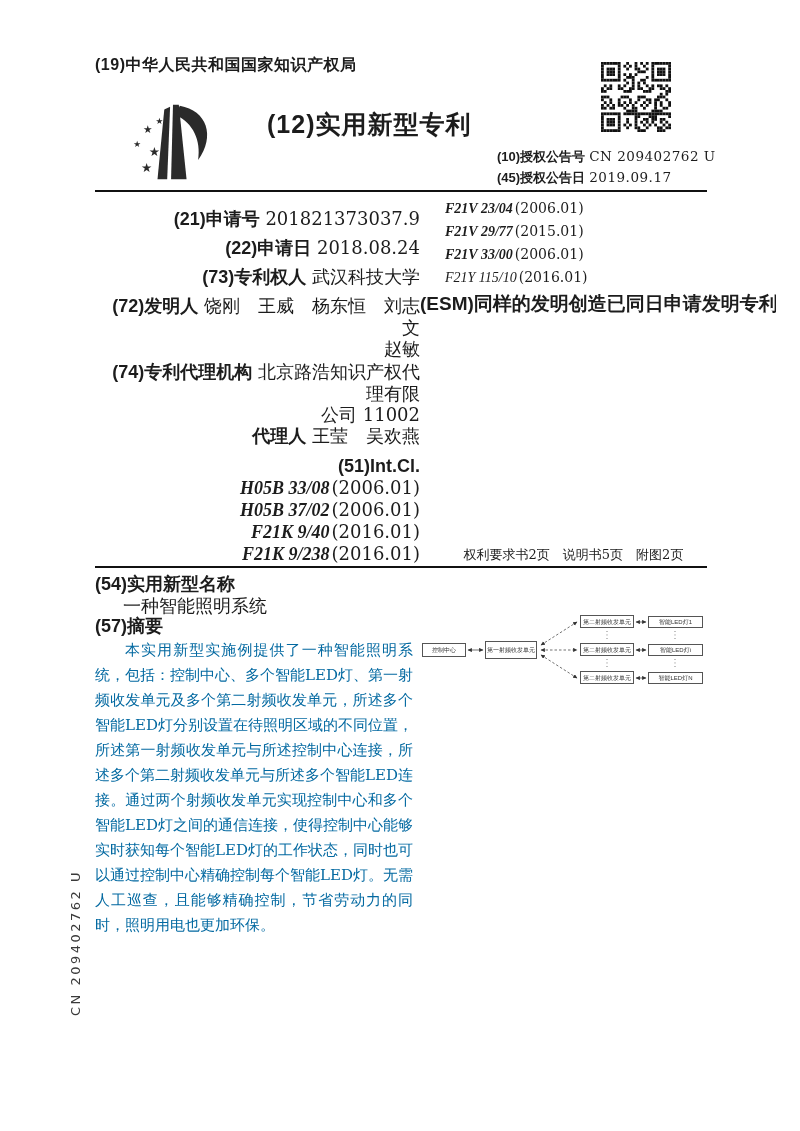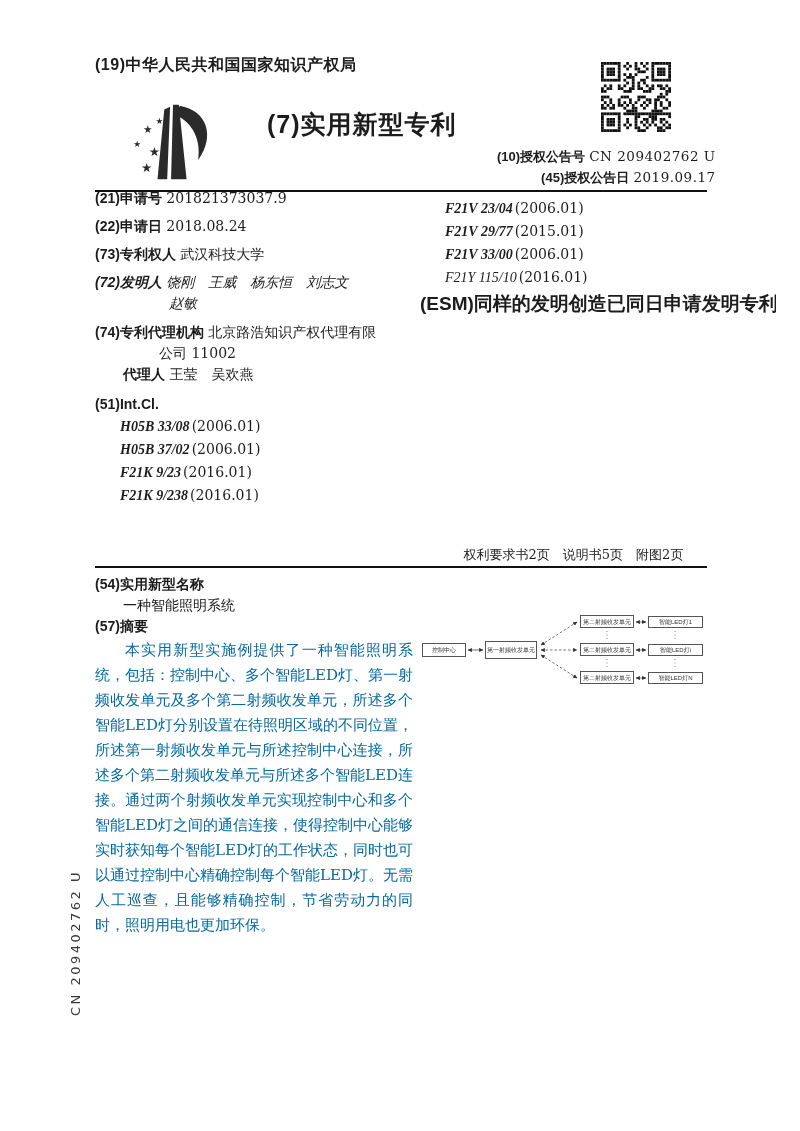--- a/index.html
+++ b/index.html
@@ -9,49 +9,49 @@
     font-family:"DejaVu Serif","Liberation Serif",serif; color:#1c1c1c;
     overflow:hidden;
   }
   .lbl { font-family:"Liberation Sans","DejaVu Sans",sans-serif; font-weight:bold; }
   .val { font-family:"DejaVu Serif","Liberation Serif",serif; }
 
   .office-header { position:absolute; left:95px; top:55px; font-size:16px; font-weight:bold;
     font-family:"Liberation Sans","DejaVu Sans",sans-serif; letter-spacing:0.5px; }
   .doc-kind { position:absolute; left:267px; top:108px; font-size:25px; font-weight:bold;
     font-family:"Liberation Sans","DejaVu Sans",sans-serif; letter-spacing:1px; }
-  .pub-lines { position:absolute; left:497px; top:146px; font-size:13px; line-height:20px; white-space:nowrap;text-align:right; }
+  .pub-lines { position:absolute; left:497px; top:146px; font-size:13px; line-height:20px; white-space:nowrap; }
   .pub-lines .val { font-size:13.5px; letter-spacing:0.5px; }
 
   .logo { position:absolute; left:118px; top:96px; width:110px; height:92px; }
   .qr { position:absolute; left:600px; top:62px; width:72px; height:70px; }
 
   .rule { position:absolute; left:95px; width:612px; height:2px; background:#111; }
   .rule-1 { top:190px; }
   .rule-2 { top:566px; }
 
-  .col-left  { position:absolute; left:95px;  top:188px; width:325px; font-size:14px; line-height:21px; }
+  .col-left  { position:absolute; left:95px;  top:208px; width:325px; font-size:18px; line-height:21px;text-align:right; }
   .col-right { position:absolute; left:420px; top:197px; width:290px; font-size:14px; line-height:22px; }
 
   .entry { margin-bottom:7px; }
-  .entry.mb6 { margin-bottom:8px;font-style:italic; }
+  .entry.mb6 { margin-bottom:2px; }
   .entry.mb9 { margin-bottom:9px; }
   .sub { margin-left:28px; }
   .indent-74  { margin-left:74px; }
   .cls-line { padding-left:25px; line-height:22px; white-space:nowrap; }
   .cls-code { font-style:italic; font-weight:bold; font-family:Liberation Serif, serif; }
   .cls-year { font-family:"DejaVu Serif",serif; margin-left:2px; }
   .cls-line.light .cls-code { font-weight:normal; }
 
   .esm-note { margin-top:4px; font-size:19px; font-family:"Liberation Sans","DejaVu Sans",sans-serif;
     font-weight:bold; white-space:nowrap; }
   .pages-info { position:absolute; left:440px; top:546px; width:267px; text-align:center;
     font-size:13px; white-space:nowrap; }
 
-  .title-section { position:absolute; left:95px; top:574px; width:330px; font-size:14px; line-height:21px; }
+  .title-section { position:absolute; left:95px; top:574px; width:330px; font-size:18px; line-height:21px; }
   .invention-title { padding-left:28px; }
   .abstract-label { margin-top:0px; }
   .abstract-text { position:absolute; left:95px; top:638px; width:318px; font-size:15px;
     line-height:25px; text-align:justify; text-indent:2em; color:#0369a1; }
 
   .figure { position:absolute; left:420px; top:598px; width:292px; height:100px; }
   .figure .fbox { position:absolute; border:0.8px solid #555; background:#fff; color:#333;
     font-size:6px; line-height:1; font-family:"Liberation Sans","DejaVu Sans",sans-serif;
     display:flex; align-items:center; justify-content:center; white-space:nowrap; }
   .fb-cc  { left:2px;   top:45px; width:44px; height:14px; }
@@ -372,21 +372,21 @@
     <path d="M46 14 L52 11 L49 86 L39 86 Z" fill="#2a2a2a"></path>
     <path d="M55 9 L61 9 L69 86 L53 86 Z" fill="#2a2a2a"></path>
     <path d="M62 10 C90 15 99 41 81 66 C84 46 76 28 58 20 Z" fill="#2a2a2a"></path>
     <text x="24" y="38" font-size="11" fill="#2a2a2a">★</text>
     <text x="37" y="29" font-size="9" fill="#2a2a2a">★</text>
     <text x="14" y="53" font-size="9" fill="#2a2a2a">★</text>
     <text x="30" y="62" font-size="13" fill="#2a2a2a">★</text>
     <text x="22" y="78" font-size="13" fill="#2a2a2a">★</text>
   </svg>
 
-  <div class="doc-kind">(7)实用新型专利</div>
+  <div class="doc-kind">(12)实用新型专利</div>
 
   <div class="pub-lines">
     <div>
       <span class="lbl">(10)授权公告号</span>
       <span class="val">CN 209402762 U</span>
     </div>
     <div>
       <span class="lbl">(45)授权公告日</span>
       <span class="val">2019.09.17</span>
     </div>
@@ -433,21 +433,21 @@
     </div>
     <div class="entry">
       <div class="lbl">(51)Int.Cl.</div>
       <div class="cls-line">
         <span class="cls-code">H05B 33/08</span><span class="cls-year">(2006.01)</span>
       </div>
       <div class="cls-line">
         <span class="cls-code">H05B 37/02</span><span class="cls-year">(2006.01)</span>
       </div>
       <div class="cls-line">
-        <span class="cls-code">F21K 9/23</span><span class="cls-year">(2016.01)</span>
+        <span class="cls-code">F21K 9/40</span><span class="cls-year">(2016.01)</span>
       </div>
       <div class="cls-line">
         <span class="cls-code">F21K 9/238</span><span class="cls-year">(2016.01)</span>
       </div>
     </div>
   </div>
 
   <div class="col-right">
     <div class="cls-line">
       <span class="cls-code">F21V 23/04</span><span class="cls-year">(2006.01)</span>

